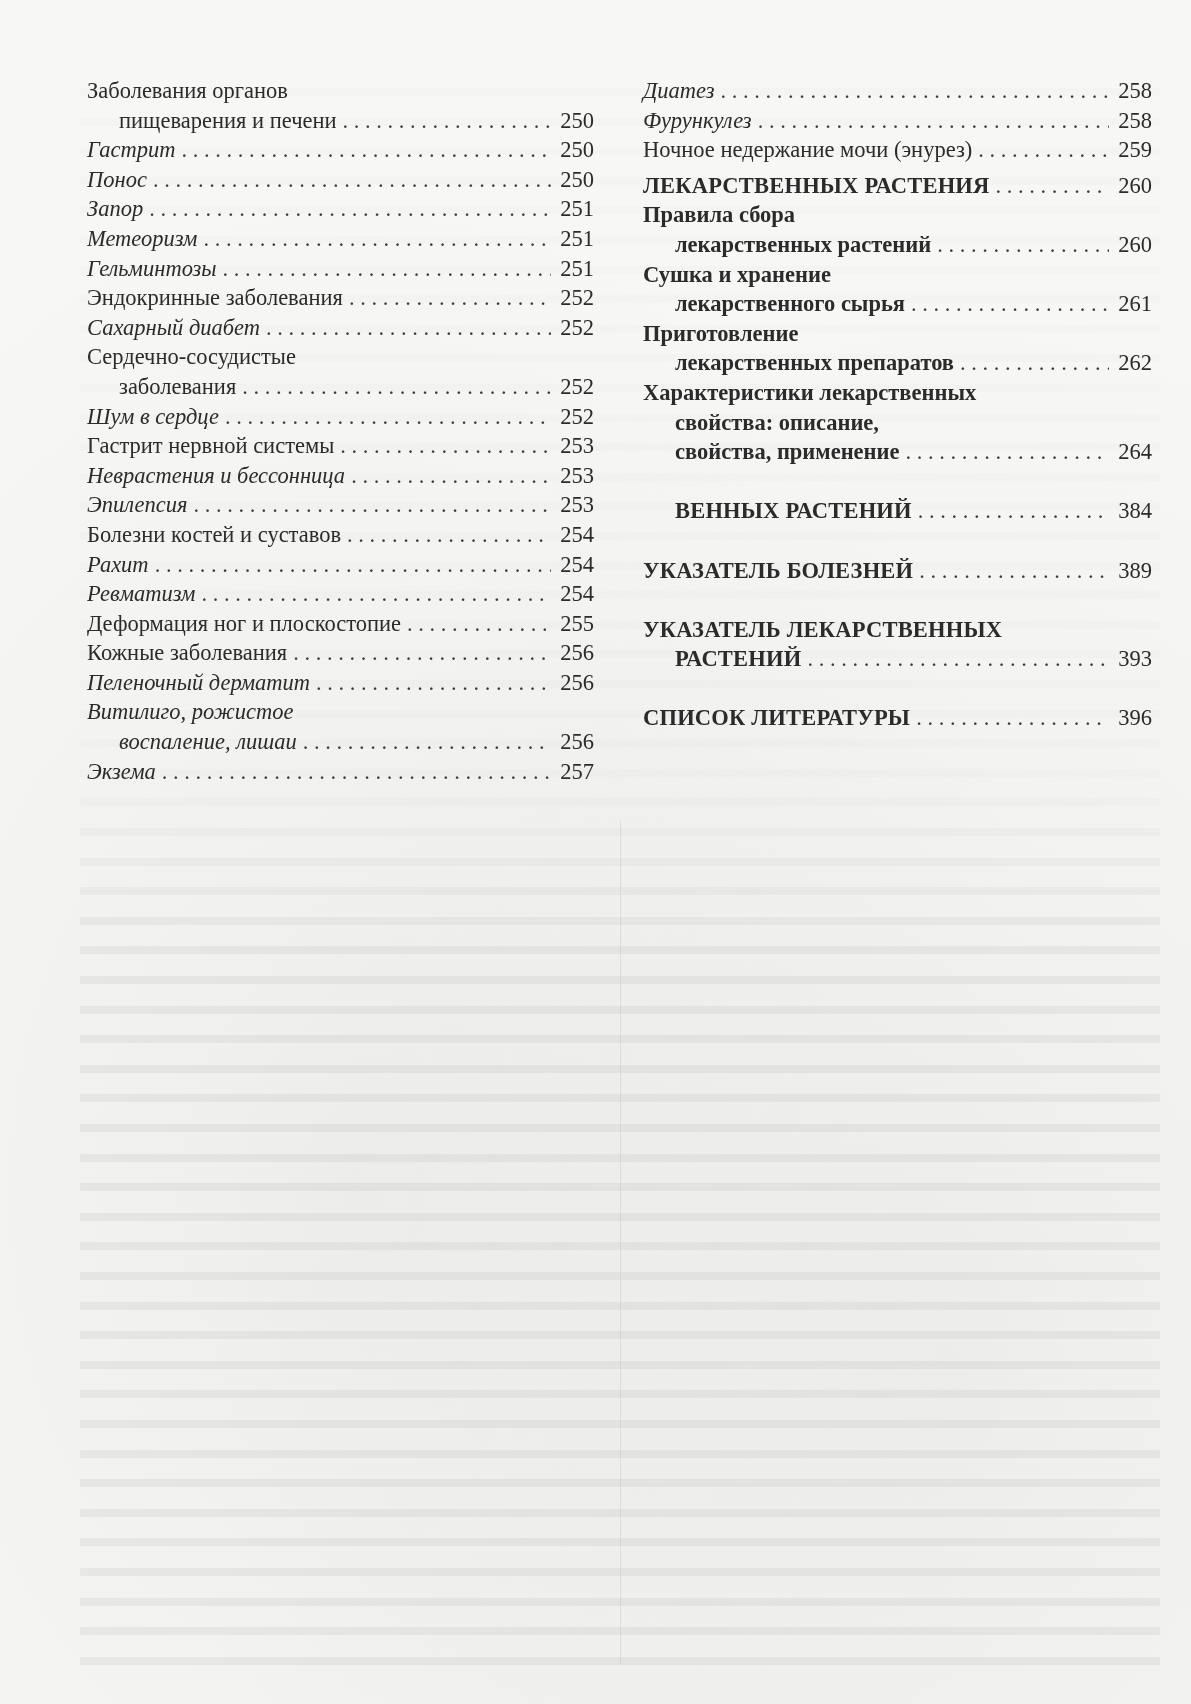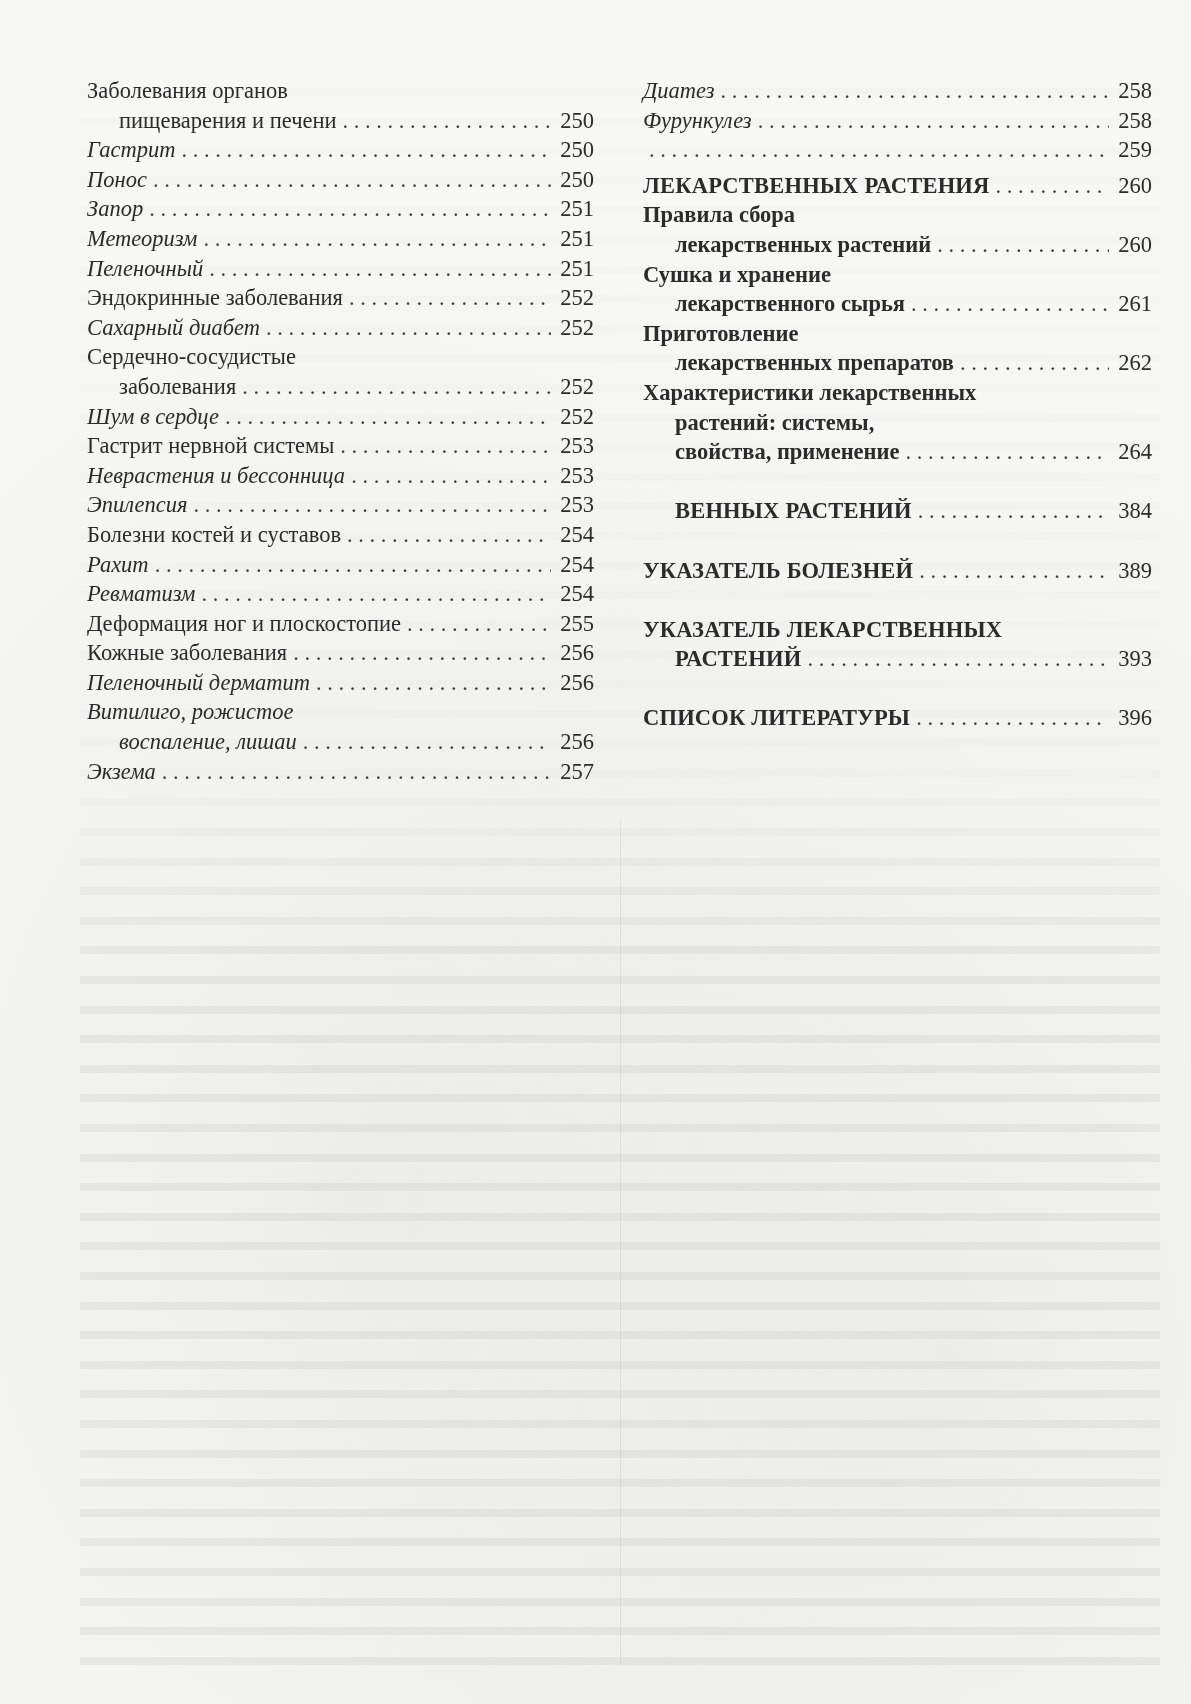--- a/index.html
+++ b/index.html
@@ -96,21 +96,21 @@
     </div>
     <div class="entry italic">
       <div class="line">
         <span class="txt">Метеоризм</span>
         <span class="dots"></span>
         <span class="pg">251</span>
       </div>
     </div>
     <div class="entry italic">
       <div class="line">
-        <span class="txt">Пеленочный</span>
+        <span class="txt">Гельминтозы</span>
         <span class="dots"></span>
         <span class="pg">251</span>
       </div>
     </div>
     <div class="entry regular">
       <div class="line">
         <span class="txt">Эндокринные заболевания</span>
         <span class="dots"></span>
         <span class="pg">252</span>
       </div>
@@ -230,20 +230,21 @@
     </div>
     <div class="entry italic">
       <div class="line">
         <span class="txt">Фурункулез</span>
         <span class="dots"></span>
         <span class="pg">258</span>
       </div>
     </div>
     <div class="entry regular">
       <div class="line">
+        <span class="txt">Ночное недержание мочи (энурез)</span>
         <span class="dots"></span>
         <span class="pg">259</span>
       </div>
     </div>
     <div class="gap-half gap"></div>
     <div class="entry caps">
       <div class="line">
         <span class="txt">ЛЕКАРСТВЕННЫХ РАСТЕНИЯ</span>
         <span class="dots"></span>
         <span class="pg">260</span>
@@ -277,21 +278,21 @@
         <span class="txt">лекарственных препаратов</span>
         <span class="dots"></span>
         <span class="pg">262</span>
       </div>
     </div>
     <div class="entry bold">
       <div class="line">
         <span class="txt">Характеристики лекарственных</span>
       </div>
       <div class="line indent">
-        <span class="txt">растений: системы,</span>
+        <span class="txt">свойства: описание,</span>
       </div>
       <div class="line indent">
         <span class="txt">свойства, применение</span>
         <span class="dots"></span>
         <span class="pg">264</span>
       </div>
     </div>
     <div class="gap"></div>
     <div class="entry caps">
       <div class="line indent">

